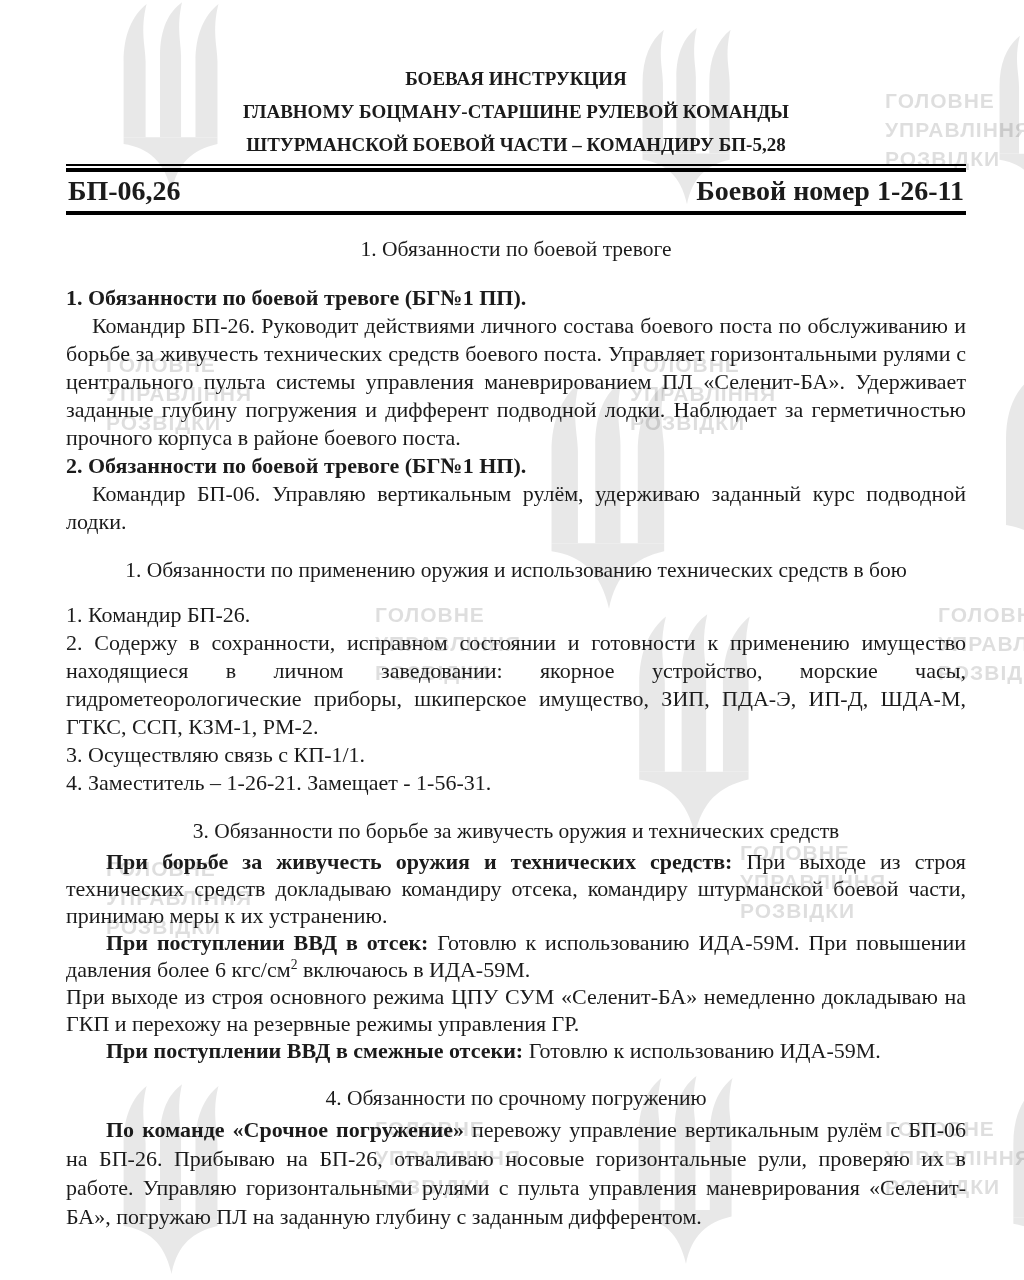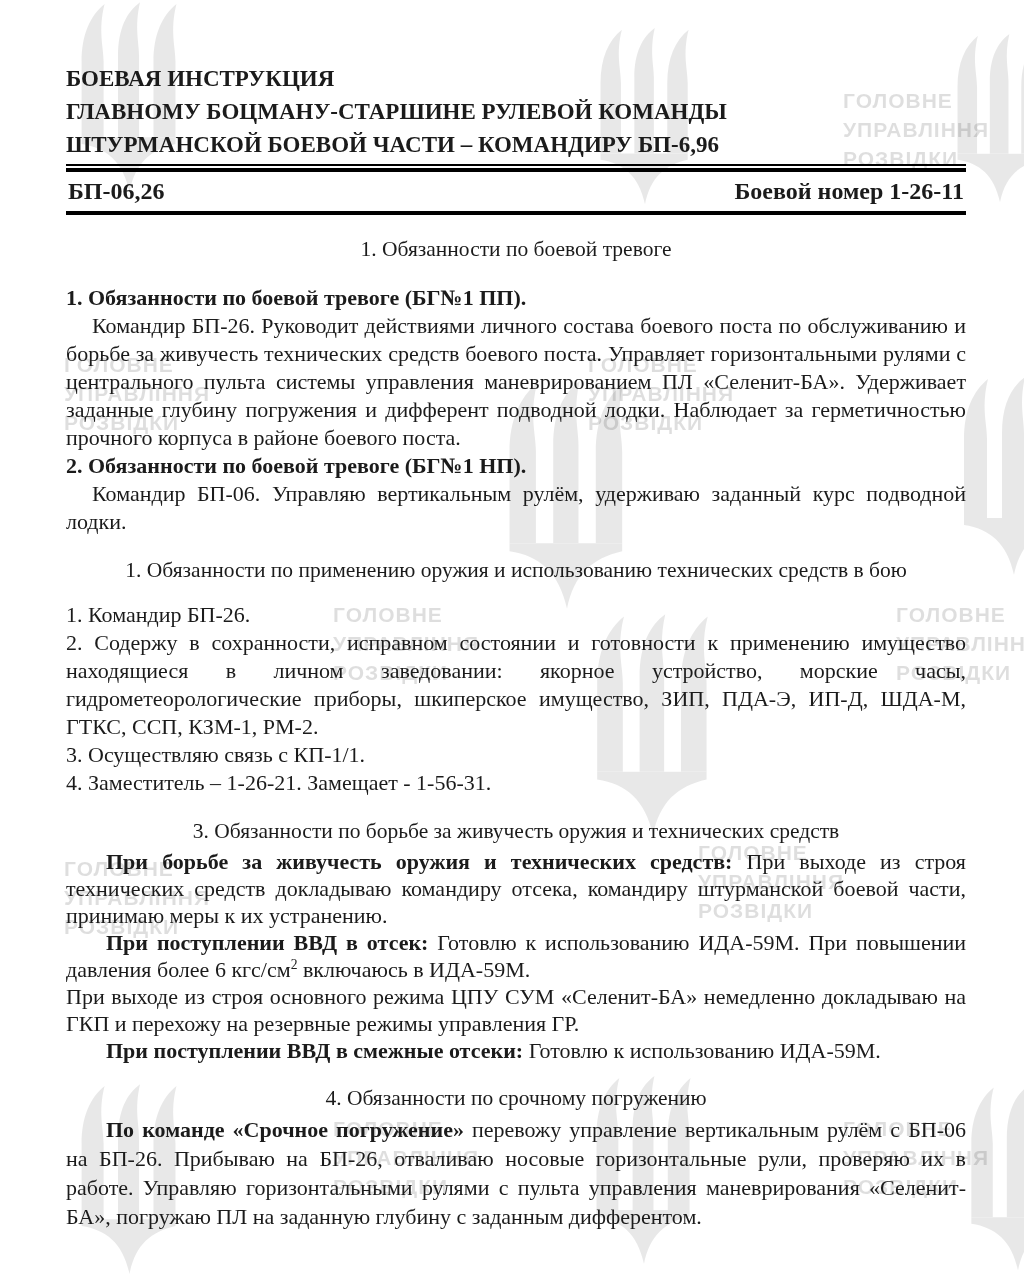--- a/index.html
+++ b/index.html
@@ -5,49 +5,50 @@
   html,body{margin:0;padding:0;background:#ffffff;}
   .page{
     position:relative;
     width:1024px;height:1280px;
     background:#ffffff;
     overflow:hidden;
     font-family:"Liberation Serif", serif;
     color:#1b1b1b;
   }
   
-  .wm-layer{position:absolute;inset:0;z-index:0;pointer-events:none;}
+  .wm-layer{position:absolute;inset:0;z-index:0;pointer-events:none;margin-left:42px;}
   .wm-trident{position:absolute;opacity:0.085;}
   .wm-text{
     position:absolute;
     font-family:"Liberation Sans", sans-serif;
     font-weight:bold;
     font-size:21px;line-height:29px;
     letter-spacing:1px;
     color:rgba(0,0,0,0.13);
     white-space:nowrap;
   }
   
   .content{
     position:absolute;inset:0;z-index:1;
     padding:56px 58px 0 66px;
     box-sizing:border-box;
     font-size:22px;line-height:28px;
   }
   .doc-title{
     margin-top:6px;
+    text-align:center;
     font-weight:bold;
-    font-size:23px;line-height:33px;
+    font-size:19px;line-height:33px;
   }
   .hr-thin{height:2px;background:#000;margin-top:3px;}
   .hr-thick{height:4px;background:#000;margin-top:2px;}
   .hr-bottom{height:4px;background:#000;}
   .header-bar{
     display:flex;justify-content:space-between;align-items:flex-start;
-    font-weight:bold;font-size:24px;line-height:30px;
+    font-weight:bold;font-size:28px;line-height:30px;
     padding:4px 2px 5px 2px;
   }
   .sec-head{
     width:max-content;max-width:100%;
     margin:18px auto 0 auto;
     font-weight:normal;
     font-size:21.5px;line-height:33px;
     white-space:nowrap;
   }
   .bold-line{font-weight:bold;margin:0;}
@@ -154,21 +155,21 @@
       <div>УПРАВЛІННЯ</div>
       <div>РОЗВІДКИ</div>
     </div>
   </div>
 
   <div class="content">
 
     <div class="doc-title">
       <div>БОЕВАЯ ИНСТРУКЦИЯ</div>
       <div>ГЛАВНОМУ БОЦМАНУ-СТАРШИНЕ РУЛЕВОЙ КОМАНДЫ</div>
-      <div>ШТУРМАНСКОЙ БОЕВОЙ ЧАСТИ – КОМАНДИРУ БП-6,96</div>
+      <div>ШТУРМАНСКОЙ БОЕВОЙ ЧАСТИ – КОМАНДИРУ БП-5,28</div>
     </div>
 
     <div class="hr-thin"></div>
     <div class="hr-thick"></div>
     <div class="header-bar">
       <span>БП-06,26</span>
       <span>Боевой номер 1-26-11</span>
     </div>
     <div class="hr-bottom"></div>
 

